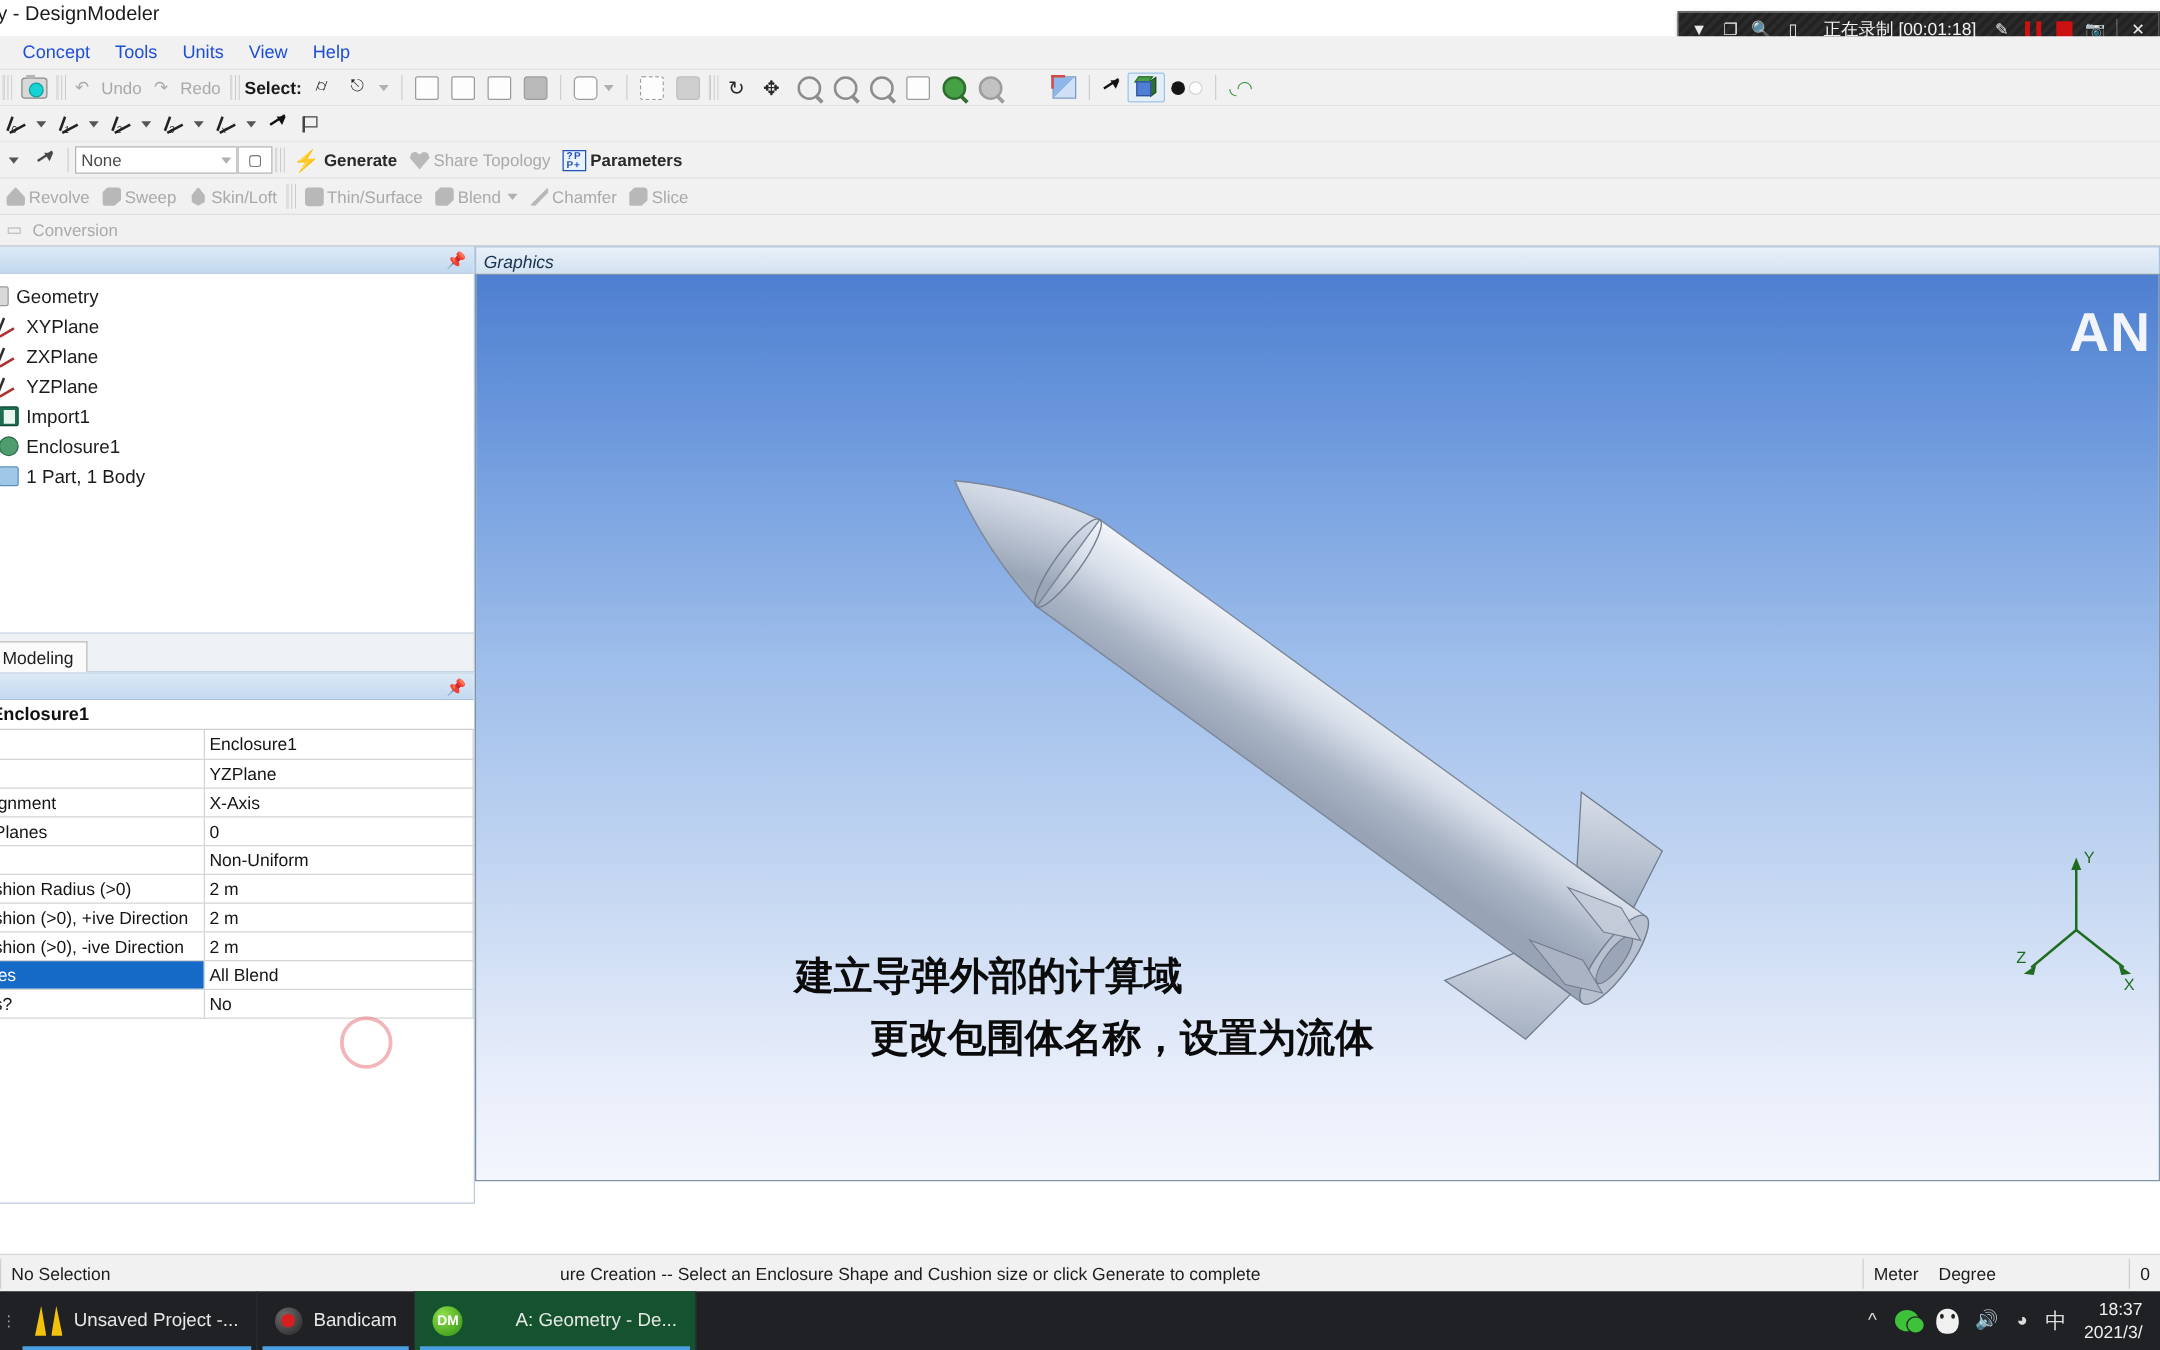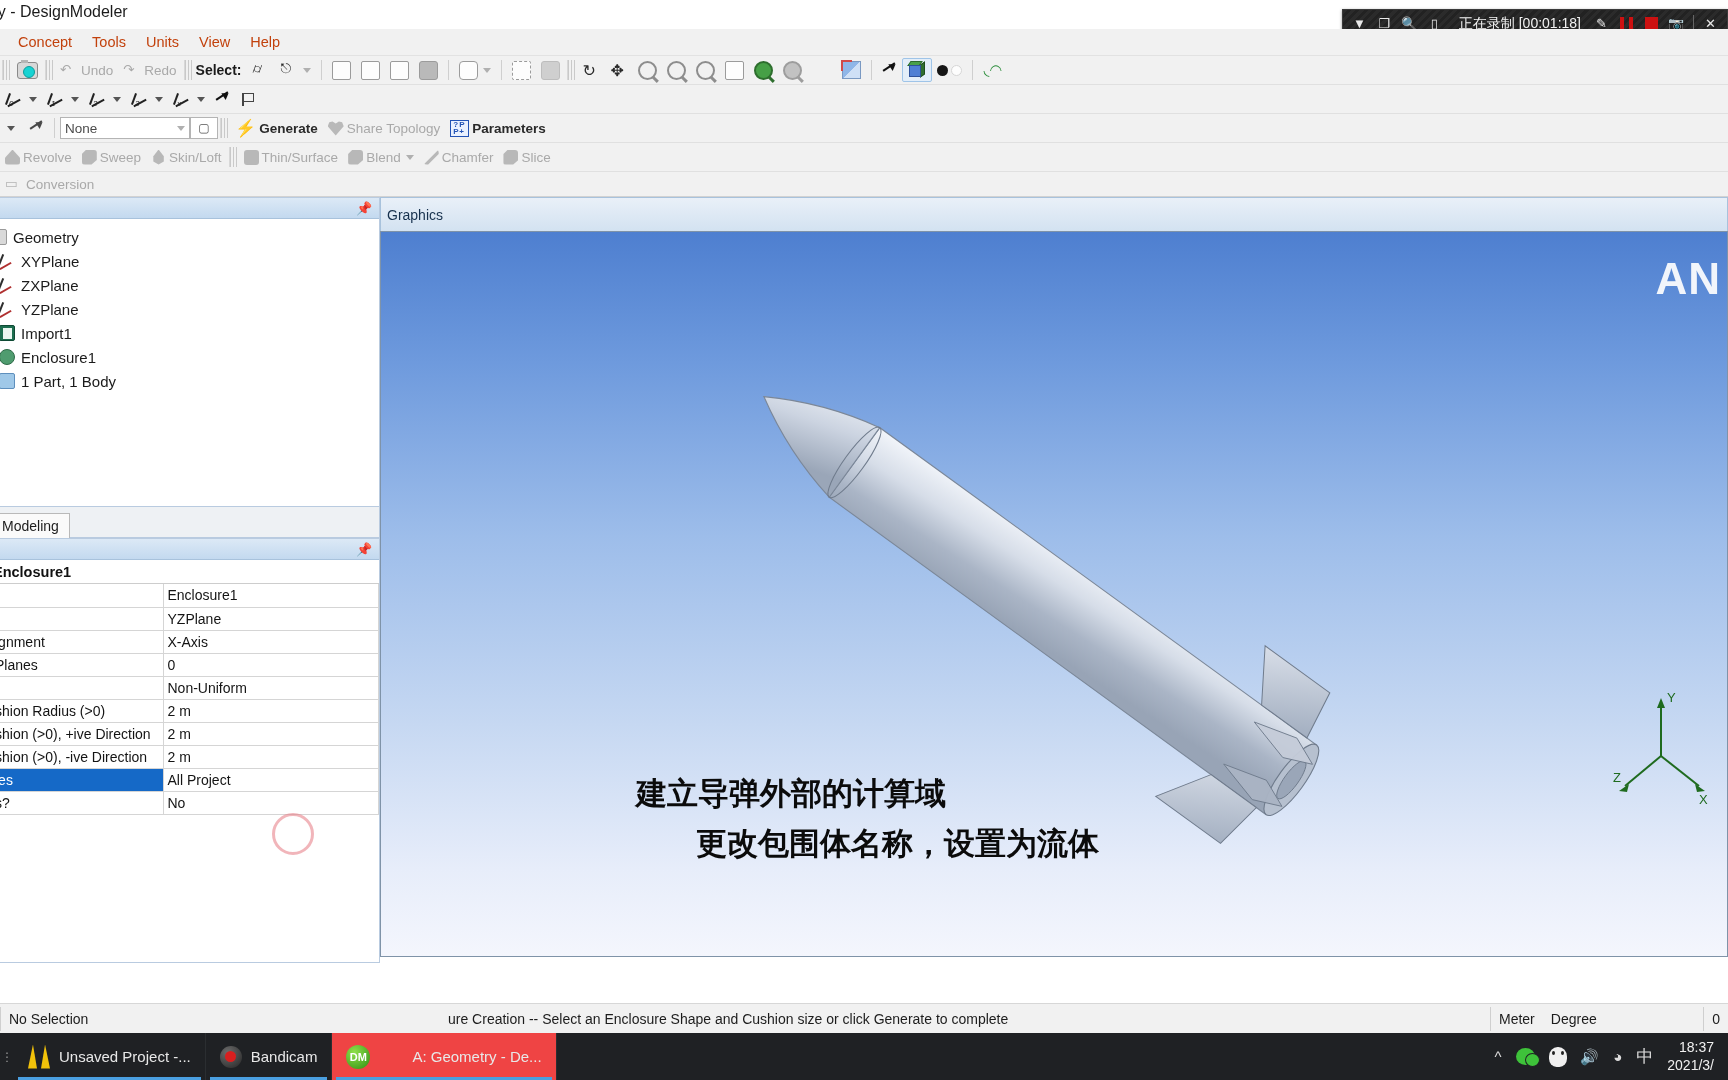--- a/index.html
+++ b/index.html
@@ -44,21 +44,21 @@
   .pause-red { display:inline-block; width:13px;height:13px; position:relative;}
   .pause-red:before,.pause-red:after{content:"";position:absolute;top:0;width:4px;height:13px;background:#cc1111;}
   .pause-red:before{left:0;} .pause-red:after{right:0;}
 
   
   .menubar {
     position:absolute; left:0; top:29px; width:1728px; height:27px;
     background:#f1f1f1; border-bottom:1px solid #e2e2e2;
     display:flex; align-items:center;
   }
-  .menubar .mi { padding:3px 10px; font-size:14.5px; color:#c2410c; white-space:nowrap; }
+  .menubar .mi { padding:3px 10px; font-size:14.5px; color:#1d4ed8; white-space:nowrap; }
   .menubar .mi:first-child { padding-left:0; margin-left:-10px; }
 
   
   .tbrow {
     position:absolute; left:0; width:1728px;
     background:#f1f1f1; display:flex; align-items:center;
     border-bottom:1px solid #e0e0e0;
   }
   .tb1 { top:56px; height:29px; }
   .tb2 { top:85px; height:29px; }
@@ -205,24 +205,24 @@
     border-bottom:1px solid #d5d5d5; border-right:1px solid #d5d5d5;
     font-size:14px; padding:1px 4px; color:#141414; white-space:nowrap; overflow:hidden;
   }
   .det-table td.k { width:172px; }
   .det-table tr.sel td { background:#1569c7; color:#ffffff; }
   .det-table tr.sel td.v { background:#ffffff; color:#141414; }
 
   
   .gfx-wrap { position:absolute; left:380px; top:197px; width:1348px; height:790px; }
   .gfx-head {
-    height:34px; background:linear-gradient(to bottom,#e9f0f8,#d3e2f1);
+    height:22px; background:linear-gradient(to bottom,#e9f0f8,#d3e2f1);
     border:1px solid #a8c2dc; border-bottom:none;
     display:flex; align-items:center; padding-left:6px;
-    font-size:14px; color:#17314d;
+    font-size:14px; color:#17314d;font-style:italic;
   }
   .gfx {
     position:relative; width:100%; height:726px; overflow:hidden;
     background:linear-gradient(to bottom,#4e7fd0 0%,#6e9add 18%,#9dbdea 42%,#c6d8f2 68%,#e7edfa 88%,#f4f6fd 100%);
     border:1px solid #7f93a8;
   }
   .ansys-wm {
     position:absolute; right:6px; top:22px; font-size:44px; color:#ffffff;
     font-weight:bold; letter-spacing:1px; opacity:.92; font-family:"Liberation Sans",sans-serif;
   }
@@ -269,21 +269,21 @@
   
   .taskbar {
     position:absolute; left:0; top:1033px; width:1728px; height:47px;
     background:#1f2124; display:flex; align-items:center;
   }
   .tb-item {
     height:47px; display:flex; align-items:center; gap:9px; padding:0 14px;
     color:#e8e8e8; font-size:15px; white-space:nowrap; position:relative;
     border-right:1px solid #2b2e31;
   }
-  .tb-item.active { background:#ef4444;gap:42px; }
+  .tb-item.active { background:#14532d;gap:42px; }
   .tb-item:after {
     content:""; position:absolute; left:4px; right:4px; bottom:0; height:3px; background:#4a9fe0;
   }
   .ansys-logo { width:22px;height:24px;position:relative; }
   .ansys-logo:before{content:"";position:absolute;left:0;top:0;width:9px;height:24px;background:#f2c20a;
     clip-path:polygon(55% 0,100% 100%,0 100%);}
   .ansys-logo:after{content:"";position:absolute;right:0;top:0;width:9px;height:24px;background:#f2c20a;
     clip-path:polygon(45% 0,100% 100%,0 100%);}
   .band-logo{width:22px;height:22px;border-radius:50%;background:radial-gradient(circle at 35% 30%,#6d6d6d,#252525);
     display:flex;align-items:center;justify-content:center;}
@@ -627,21 +627,21 @@
         <tr>
           <td class="k">shion (&gt;0), +ive Direction</td>
           <td class="v">2 m</td>
         </tr>
         <tr>
           <td class="k">shion (&gt;0), -ive Direction</td>
           <td class="v">2 m</td>
         </tr>
         <tr class="sel">
           <td class="k">ies</td>
-          <td class="v">All Project</td>
+          <td class="v">All Blend</td>
         </tr>
         <tr>
           <td class="k">s?</td>
           <td class="v">No</td>
         </tr>
       </tbody>
     </table>
   </div>
 
   <div class="gfx-wrap">

